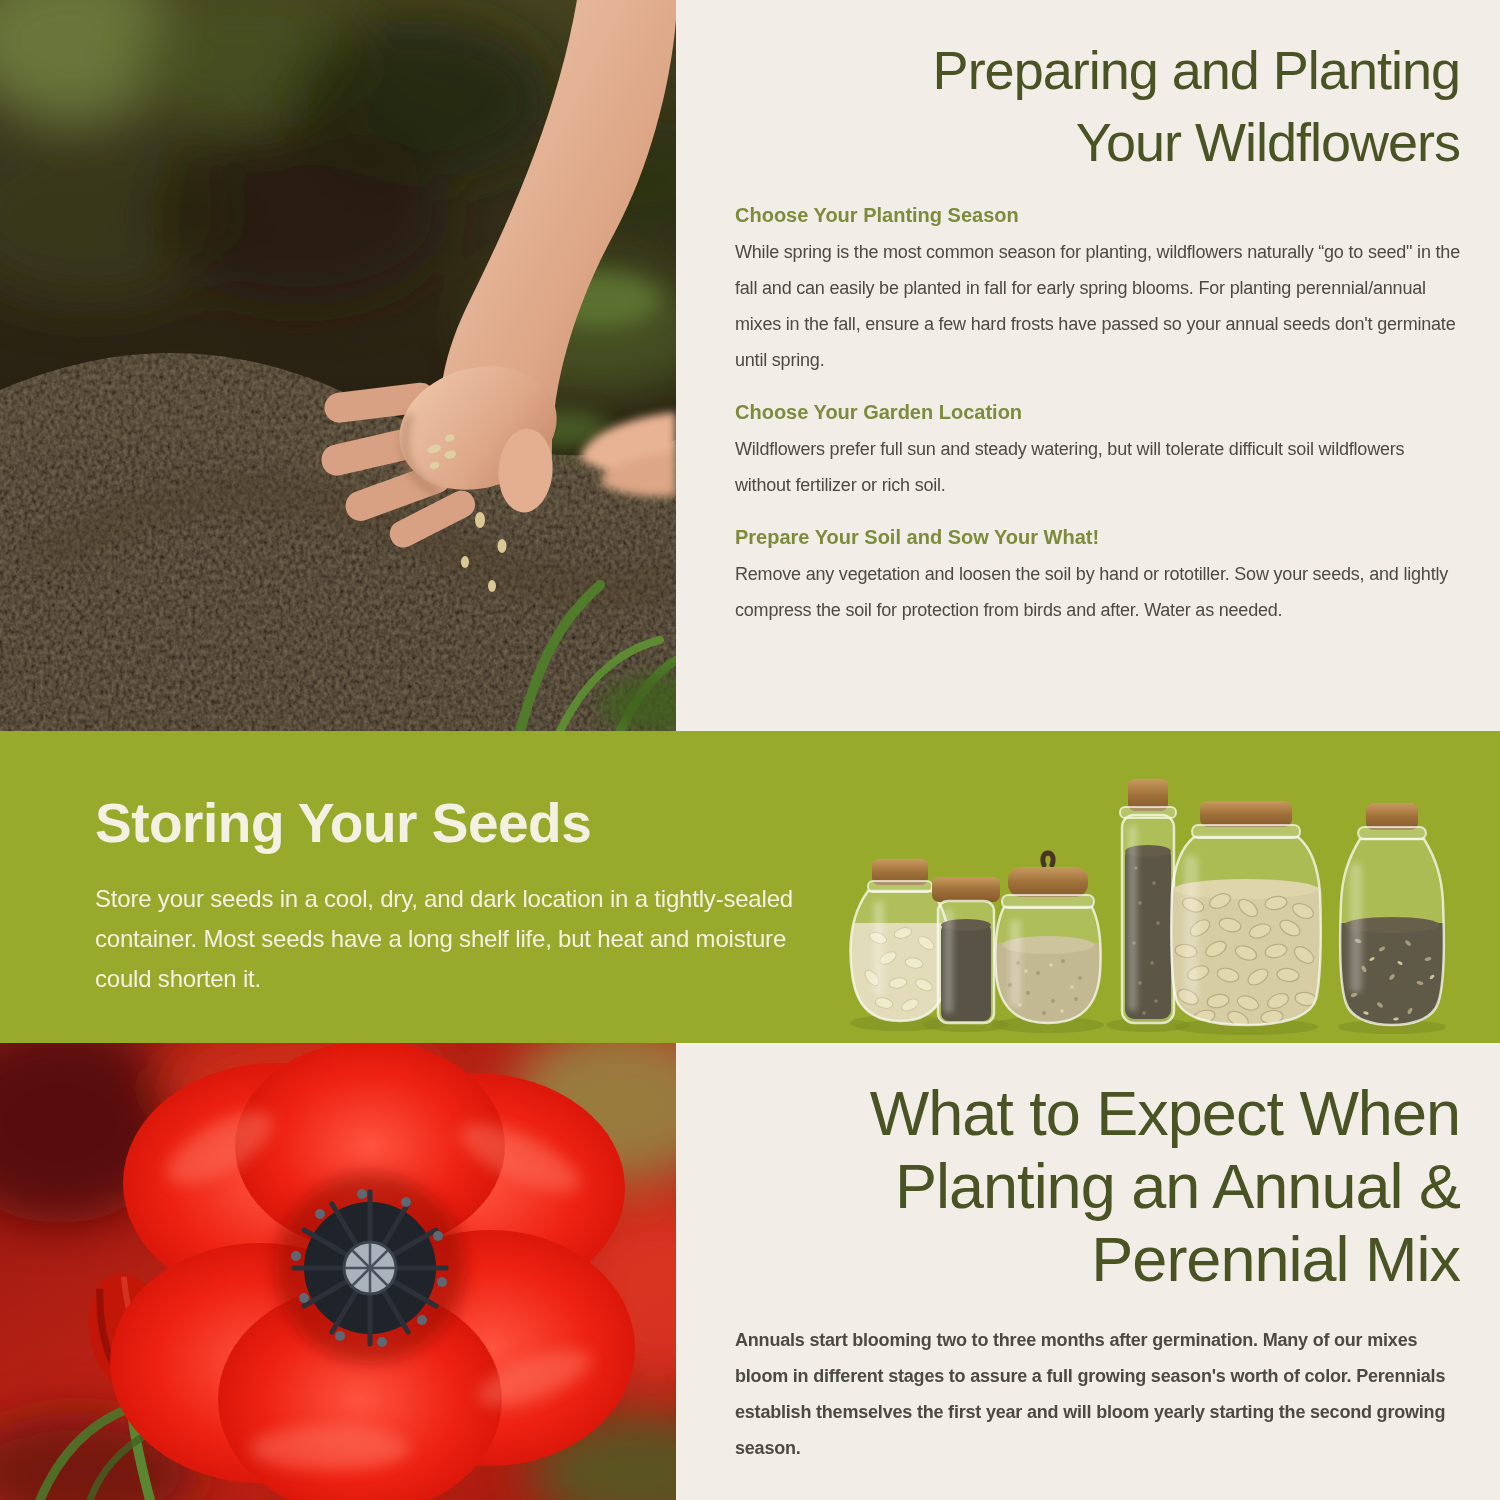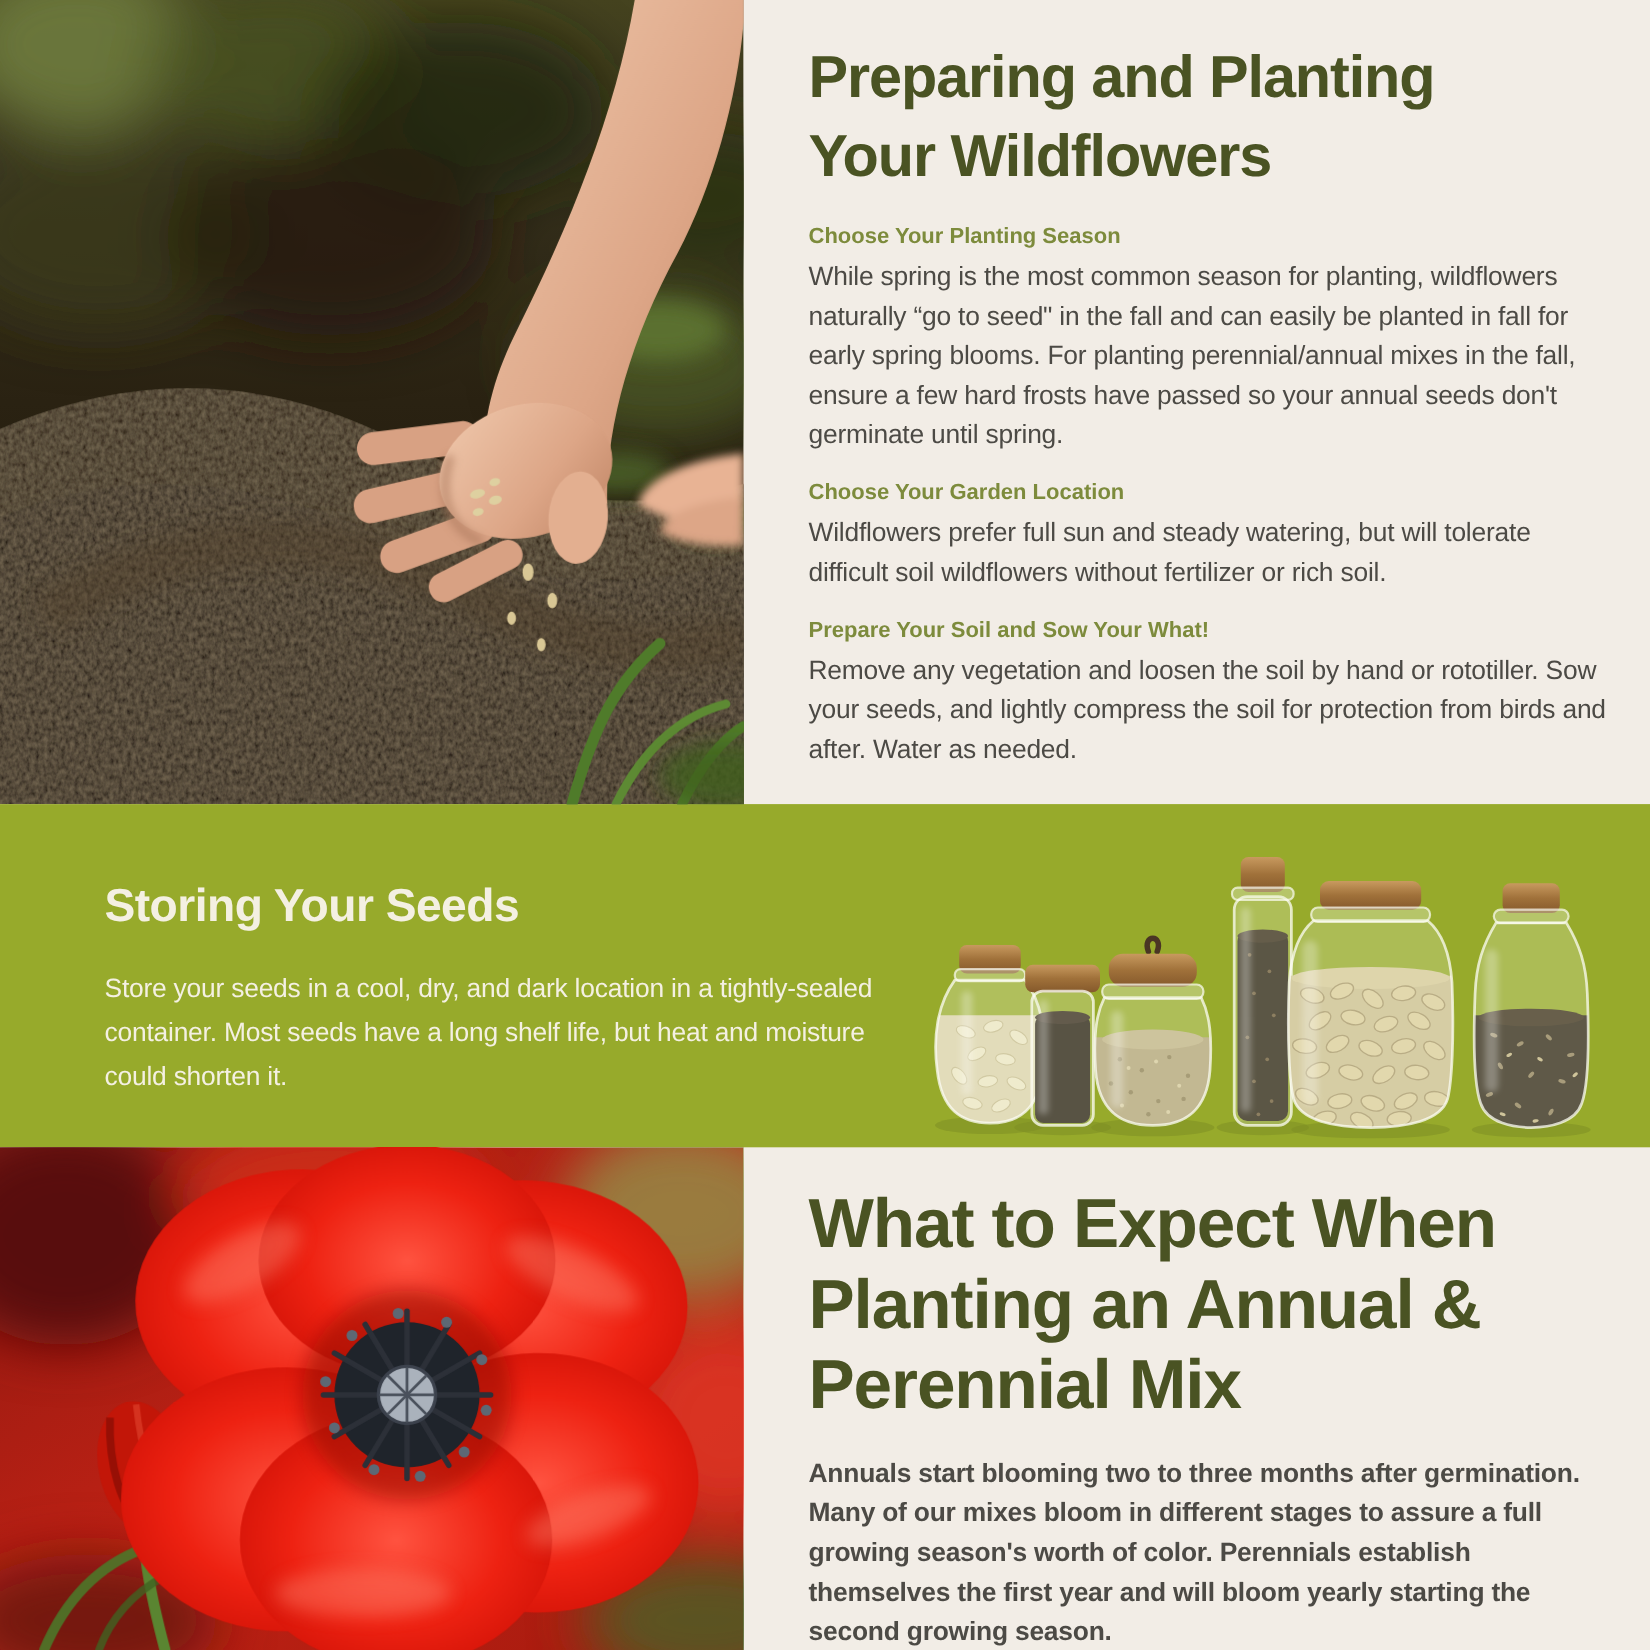--- a/index.html
+++ b/index.html
@@ -13,46 +13,47 @@
   }
   .row{position:absolute;left:0;width:1500px;display:flex;}
   .row-top{top:0;height:731px;}
   .band{top:731px;height:312px;background:var(--band_green,#97aa2b);}
   .row-bottom{top:1043px;height:457px;}
   .photo{flex:0 0 676px;height:100%;overflow:hidden;position:relative;}
   .photo svg{display:block;width:676px;height:100%;}
   .panel{flex:1 1 auto;padding:34px 40px 0 59px;box-sizing:border-box;overflow:hidden;}
   .panel-title{
     color:var(--heading_green,#4a5323);
-    font-weight:bold;
+    font-weight:normal;
     font-size:54px;line-height:72px;
     letter-spacing:-1px;
     margin:0 0 22px 0;
+    text-align:right;
   }
   .panel-title-big{font-size:63px;line-height:73px;margin-bottom:16px;}
   .section{margin-top:19px;}
   .section-heading{
     color:var(--subhead_green,#7d8b3c);
     font-weight:bold;
     font-size:20px;line-height:30px;
     margin:0 0 4px 0;
   }
   .body-text{
-    font-size:24px;line-height:36px;
+    font-size:18px;line-height:36px;
     letter-spacing:-0.2px;
     margin:0;
     color:var(--body_text,#4c4a45);
     max-width:728px;
   }
   .band-text{
     position:absolute;left:95px;top:62px;width:720px;
     color:var(--band_text,#f4f0e2);
   }
   .band-title{
-    font-weight:bold;font-size:42px;line-height:60px;
+    font-weight:bold;font-size:55px;line-height:60px;
     letter-spacing:-0.5px;margin:0 0 26px 0;
     color:var(--band_text,#f4f0e2);
   }
   .band-body{
     font-size:24px;line-height:40px;letter-spacing:-0.2px;margin:0;
     color:var(--band_text,#f4f0e2);
     max-width:712px;
   }
   .jars{position:absolute;right:32px;bottom:8px;width:620px;height:262px;}
   .row-bottom .panel{}

